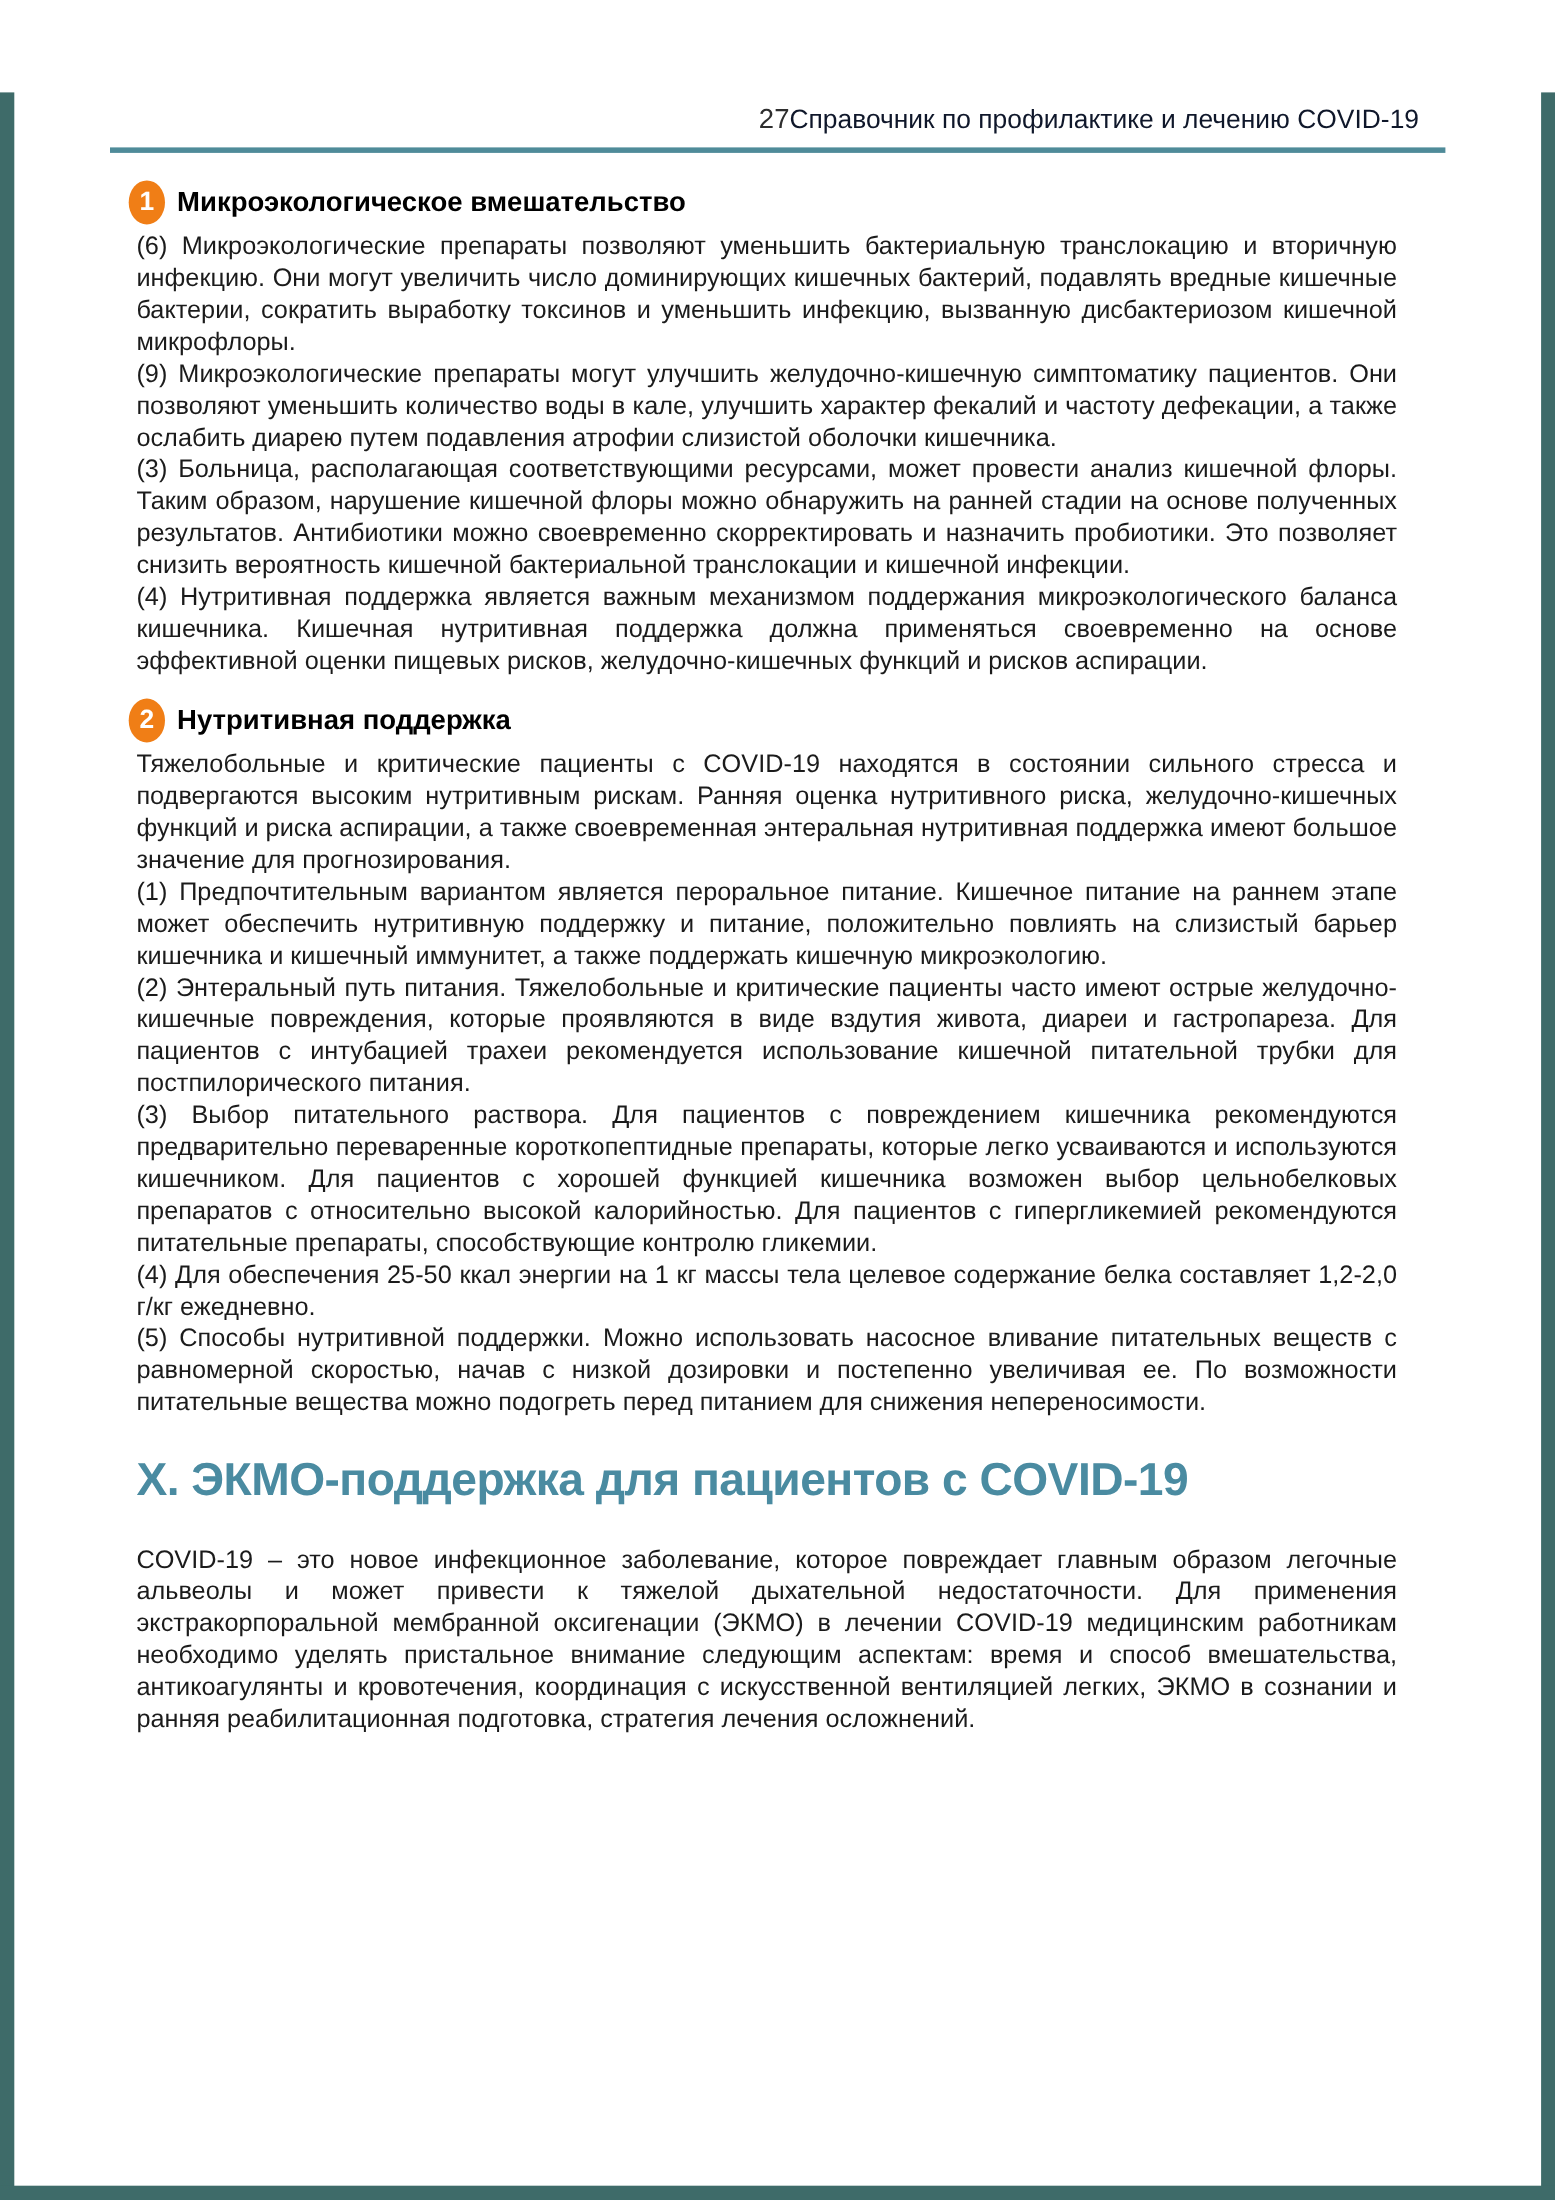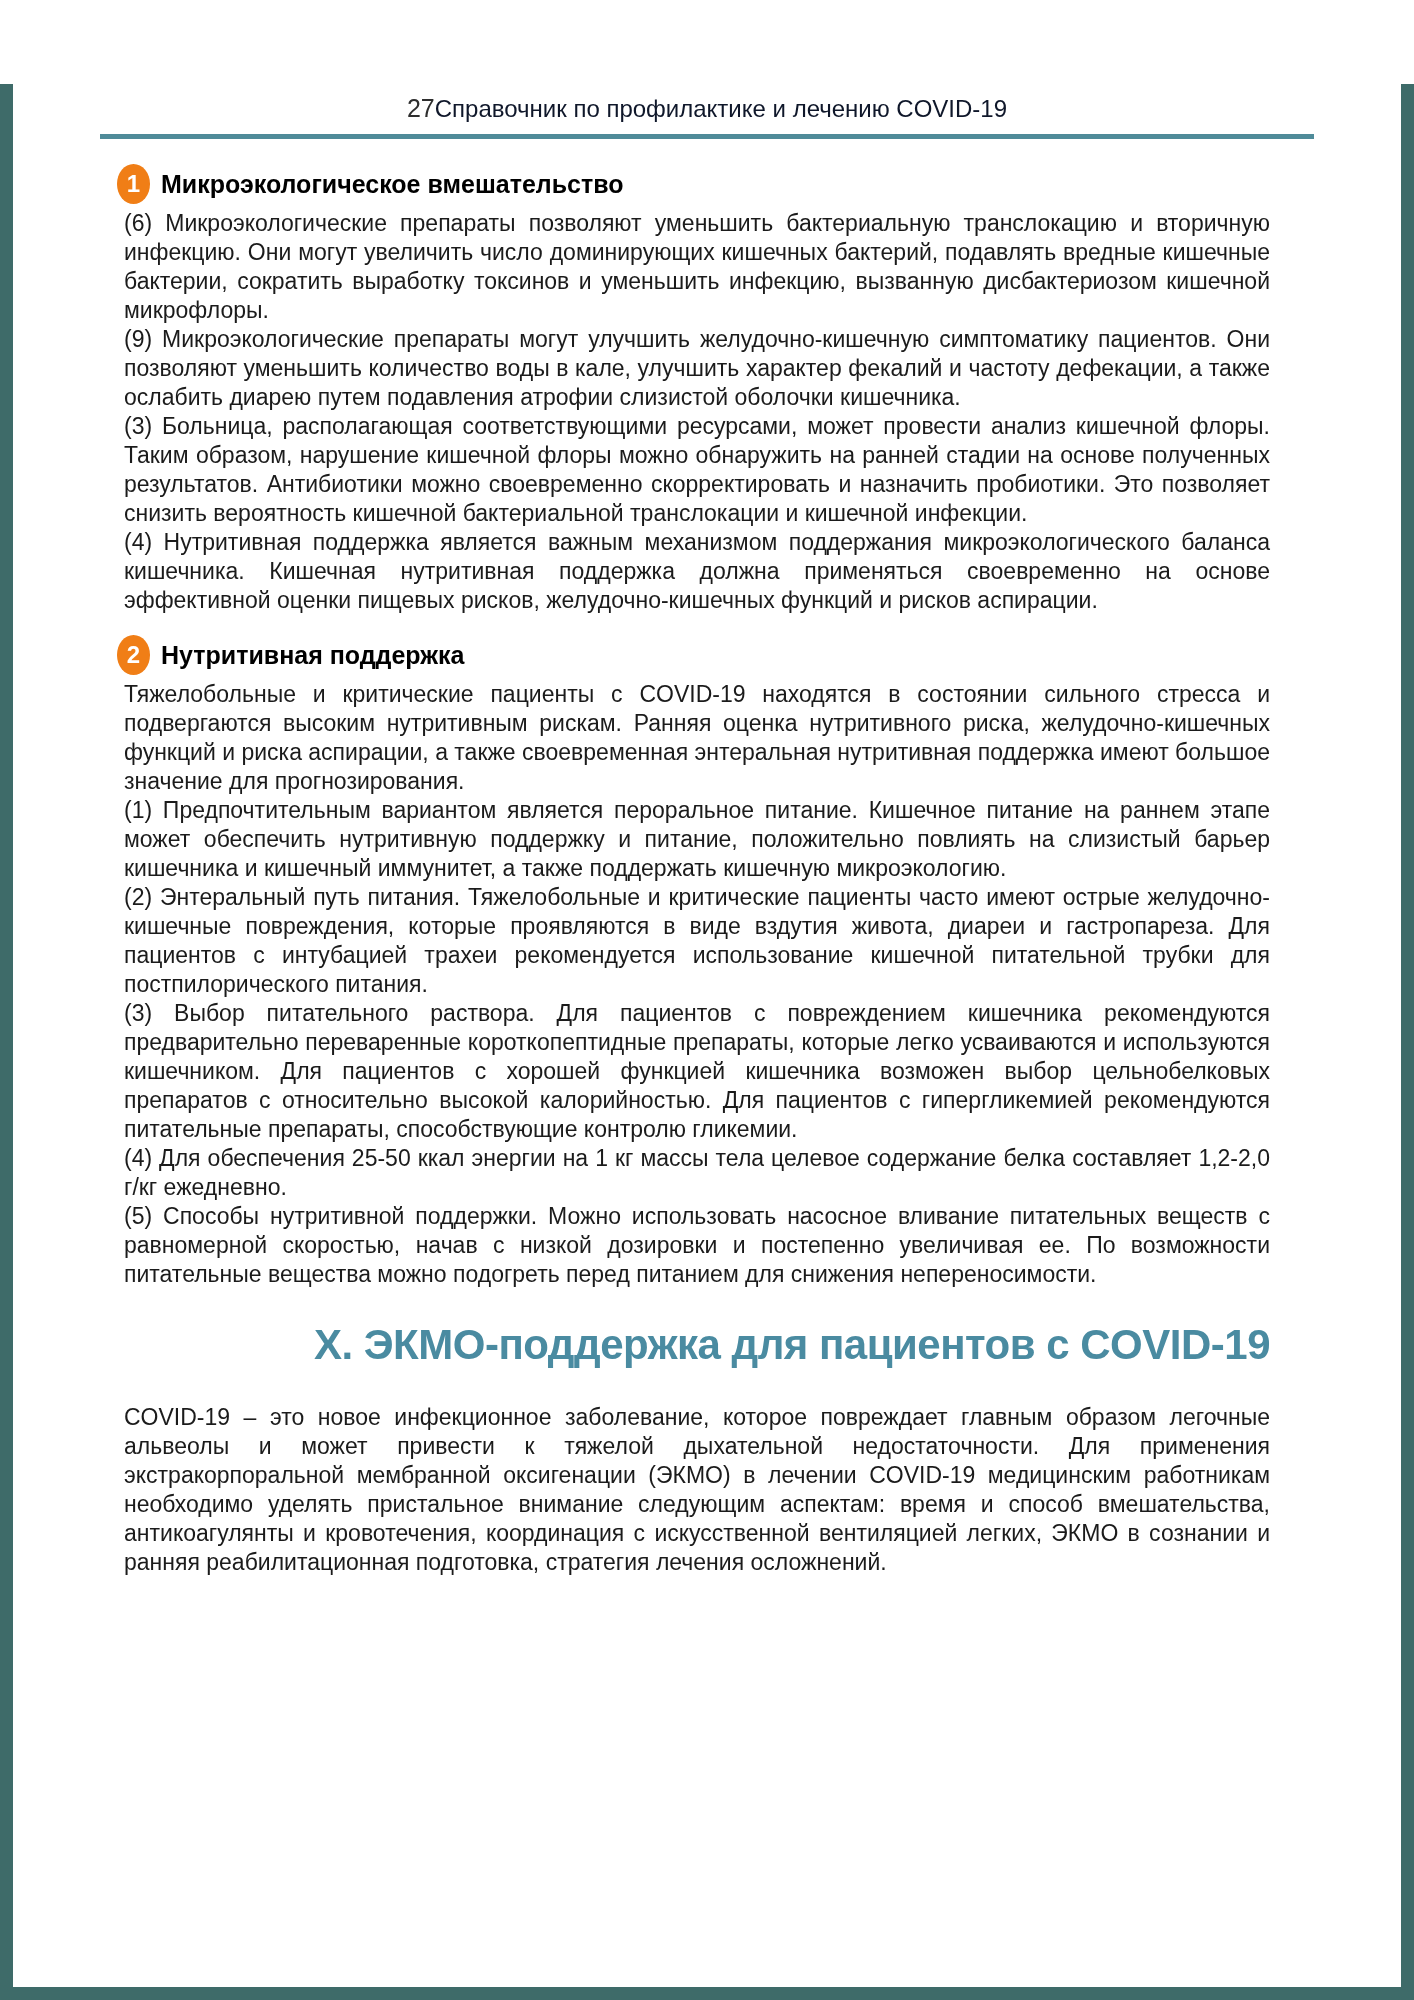--- a/index.html
+++ b/index.html
@@ -10,21 +10,21 @@
     position: relative;
     overflow: hidden;
   }
   .frame { position: absolute; background: #3e6b69; }
   .frame-left   { left: 0; top: 84px; bottom: 0; width: 13px; }
   .frame-right  { right: 0; top: 84px; bottom: 0; width: 13px; }
   .frame-bottom { left: 0; right: 0; bottom: 0; height: 13px; }
 
   .header {
     position: absolute; left: 124px; right: 124px; top: 94px;
-    display: flex; justify-content: center; align-items: baseline;
+    display: flex; justify-content: flex-end; align-items: baseline;
   }
   .pagenum { font-size: 25px; color: #2e2e2e; }
   .doctitle { font-size: 24px; color: #0f172a; }
 
   .rule {
     position: absolute; left: 100px; right: 100px; top: 134px; height: 5px;
     background: #4f8b99;
   }
 
   .content {
@@ -48,21 +48,21 @@
 
   .body-p {
     margin: 0; font-size: 23px; line-height: 29px;
     text-align: justify;
   }
 
   .chapter {
     margin: 30px 0 0 0;
     font-size: 42px; line-height: 52px; font-weight: bold;
     color: #4a8ba1; letter-spacing: -0.5px;
-    text-align: right;
+    text-align: left;
   }
   .chapter-body { margin-top: 32px; }
 </style>
 </head>
 <body>
 
 <div class="page">
   <div class="frame frame-left"></div>
   <div class="frame frame-right"></div>
   <div class="frame frame-bottom"></div>

